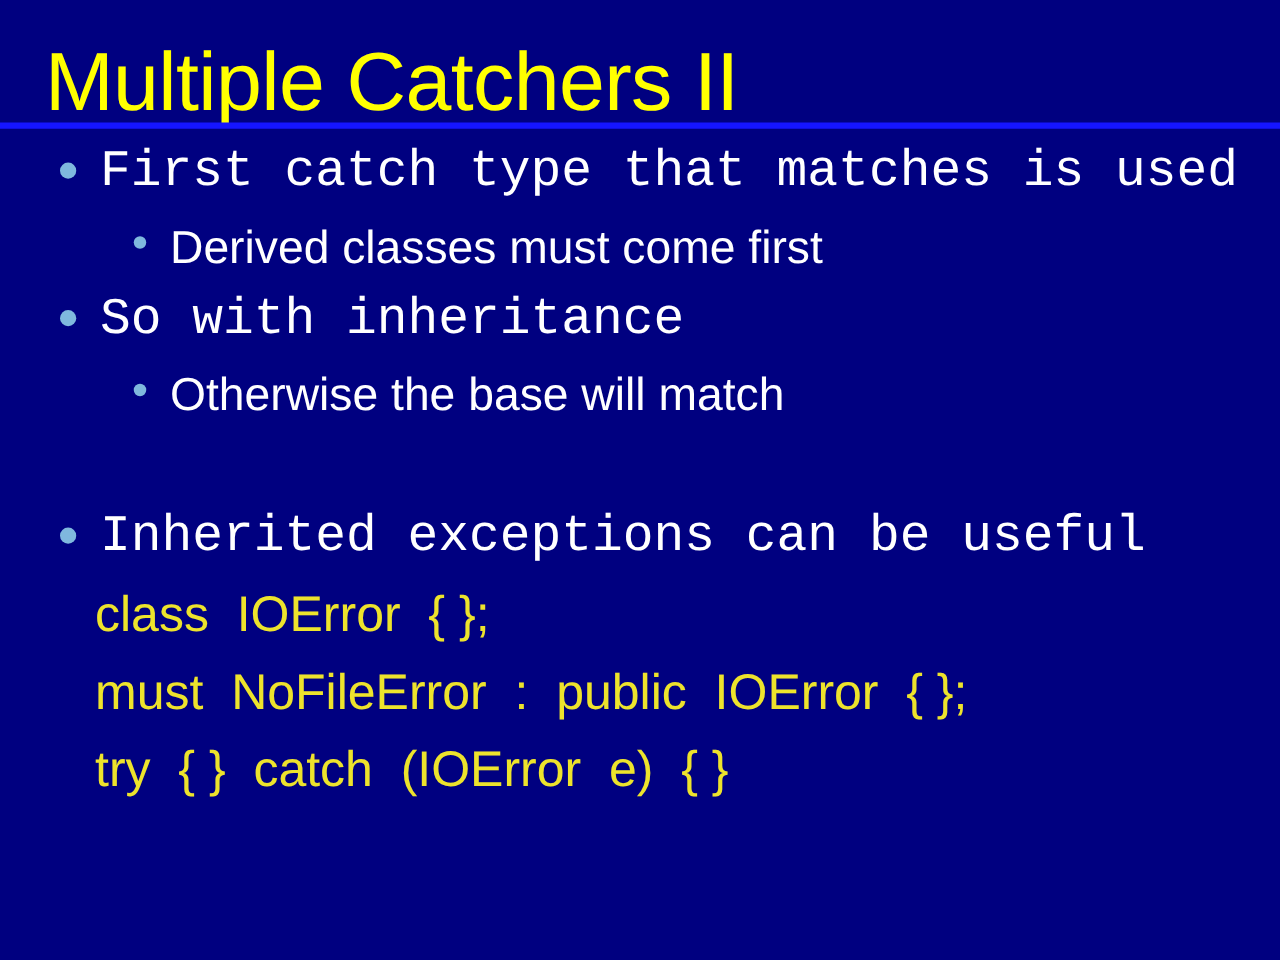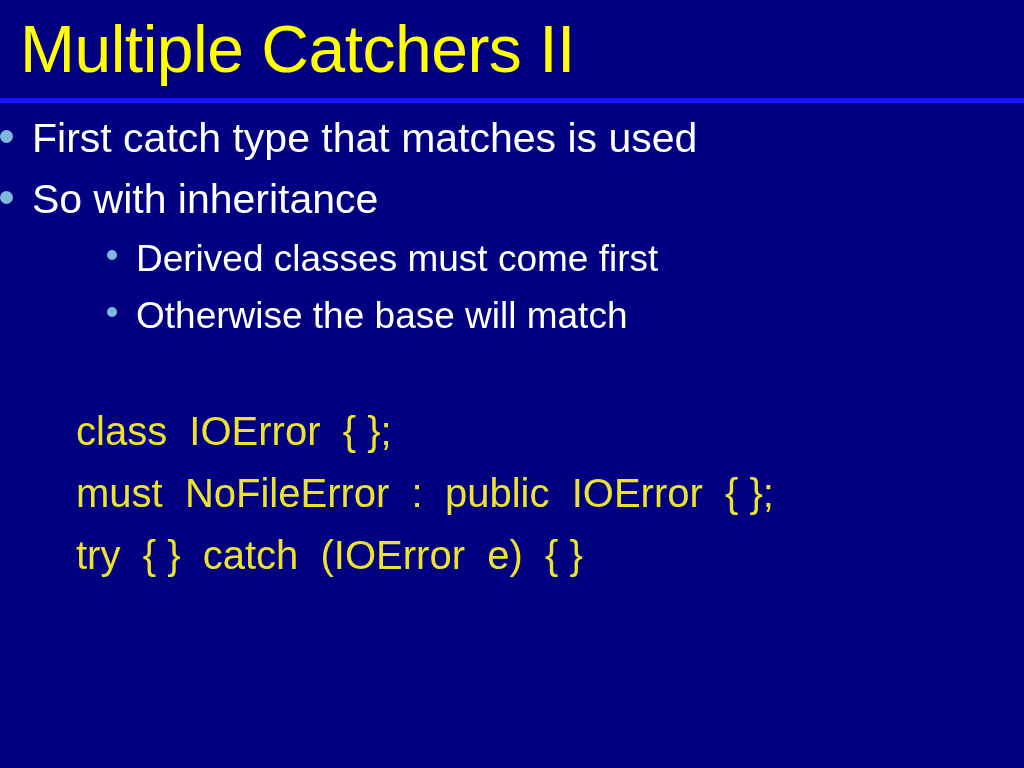--- a/index.html
+++ b/index.html
@@ -22,21 +22,21 @@
     position: absolute;
     left: 0;
     top: 0;
     width: 1024px;
     height: 100px;
   }
   .slide-title {
     position: absolute;
     left: 20px;
     top: 12px;
-    margin: 0;
+    margin: 16px;
     font-size: 66px;
     line-height: 74px;
     font-weight: normal;
     color: #FFFF00;
     letter-spacing: -0.5px;
     white-space: nowrap;
   }
   .title-rule {
     position: absolute;
     left: 0;
@@ -56,21 +56,23 @@
   }
 
   .bullet-row {
     position: relative;
     display: flex;
     align-items: flex-start;
   }
 
   
   .lvl1 {
+    padding-left: 48px;
     margin-bottom: 0px;
+    font-family: Liberation Mono, monospace;
   }
   .lvl1 .dot {
     flex: 0 0 auto;
     width: 13px;
     height: 13px;
     border-radius: 50%;
     background: #7FB8DE;
     margin-top: 22px;
     margin-right: 19px;
   }
@@ -126,36 +128,40 @@
     <div class="title-rule"></div>
   </div>
 
   <div class="body-area">
 
     <div class="bullet-row lvl1">
       <span class="dot"></span>
       <span class="txt">First catch type that matches is used</span>
     </div>
 
+    <div class="bullet-row lvl2">
+      <span class="dot"></span>
+      <span class="txt">Derived classes must come first</span>
+    </div>
+
     <div class="bullet-row lvl1">
       <span class="dot"></span>
       <span class="txt">So with inheritance</span>
-    </div>
-
-    <div class="bullet-row lvl2">
-      <span class="dot"></span>
-      <span class="txt">Derived classes must come first</span>
     </div>
 
     <div class="bullet-row lvl2">
       <span class="dot"></span>
       <span class="txt">Otherwise the base will match</span>
     </div>
 
     <div class="spacer"></div>
 
+    <div class="bullet-row lvl1">
+      <span class="dot"></span>
+      <span class="txt">Inherited exceptions can be useful</span>
+    </div>
 
     <div class="code-line">class  IOError  { };</div>
     <div class="code-line">must  NoFileError  :  public  IOError  { };</div>
     <div class="code-line">try  { }  catch  (IOError  e)  { }</div>
 
   </div>
 </div>
 
 </body></html>

